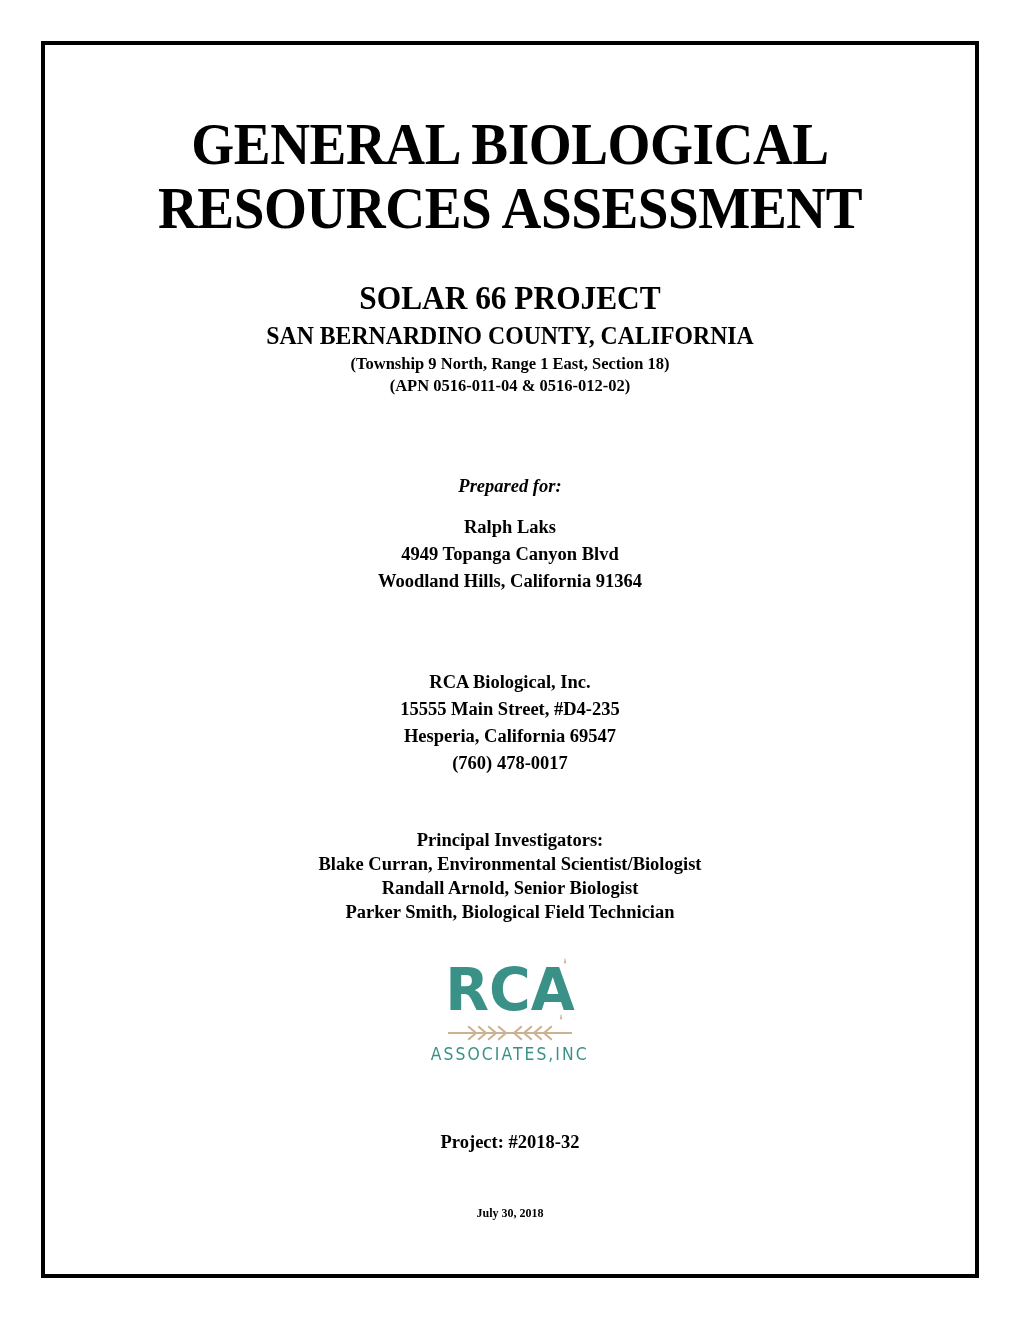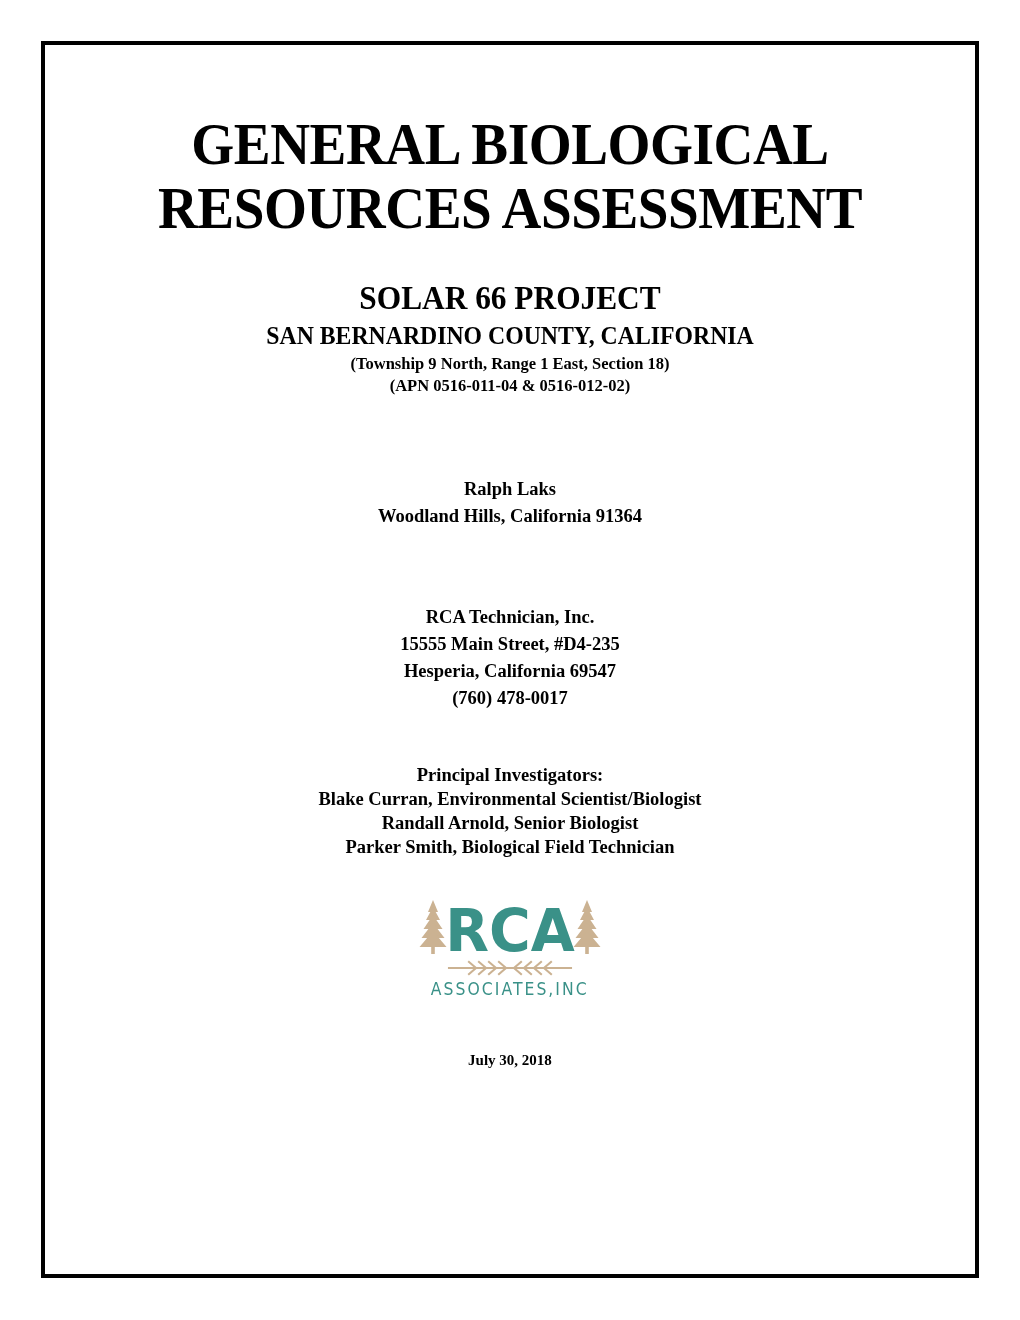--- a/index.html
+++ b/index.html
@@ -131,20 +131,21 @@
     display: flex;
     flex-direction: column;
     align-items: center;
     justify-content: flex-start;
   }
   .logo-mark {
     display: flex;
     align-items: flex-end;
     justify-content: center;
     height: 62px;
+    flex-direction: column;
   }
   .logo-tree {
     display: block;
   }
   .logo-tree.left  { margin-right: -4px; }
   .logo-tree.right { margin-left: -4px; }
 
   .logo-word {
     font-family: "DejaVu Sans", "Liberation Sans", sans-serif;
     font-weight: bold;
@@ -170,21 +171,21 @@
 
   
   .project-number {
     margin-top: 68px;
     font-weight: bold;
     font-size: 18.5px;
   }
   .doc-date {
     margin-top: 53px;
     font-weight: bold;
-    font-size: 15px;
+    font-size: 12px;
   }
 </style>
 </head>
 <body>
 
 <div class="page">
 
   <div class="page-frame"></div>
 
   <div class="content">
@@ -195,29 +196,31 @@
     </h1>
 
     <div class="project-name">SOLAR 66 PROJECT</div>
     <div class="project-location">SAN BERNARDINO COUNTY, CALIFORNIA</div>
     <div class="project-legal">
       <span class="legal-line">(Township 9 North, Range 1 East, Section 18)</span>
       <span class="legal-line">(APN 0516-011-04 &amp; 0516-012-02)</span>
     </div>
 
     <div class="prepared-for">
+      <div class="block-heading">Prepared for:</div>
       <div class="block-lines">
         <span class="bline">Ralph Laks</span>
+        <span class="bline">4949 Topanga Canyon Blvd</span>
         <span class="bline">Woodland Hills, California 91364</span>
       </div>
     </div>
 
     <div class="prepared-by">
       <div class="block-lines">
-        <span class="bline">RCA Technician, Inc.</span>
+        <span class="bline">RCA Biological, Inc.</span>
         <span class="bline">15555 Main Street, #D4-235</span>
         <span class="bline">Hesperia, California 69547</span>
         <span class="bline">(760) 478-0017</span>
       </div>
     </div>
 
     <div class="investigators">
       <span class="iline">Principal Investigators:</span>
       <span class="iline">Blake Curran, Environmental Scientist/Biologist</span>
       <span class="iline">Randall Arnold, Senior Biologist</span>
@@ -263,16 +266,17 @@
           <polyline points="104,3 97,9 104,15"></polyline>
           <polyline points="94,3 87,9 94,15"></polyline>
           <polyline points="84,3 77,9 84,15"></polyline>
           <polyline points="74,3 67,9 74,15"></polyline>
         </g>
       </svg>
 
       <div class="logo-sub" style="color:#3A9188">ASSOCIATES,INC</div>
     </div>
 
+    <div class="project-number">Project: #2018-32</div>
     <div class="doc-date">July 30, 2018</div>
 
   </div>
 </div>
 
 </body></html>

